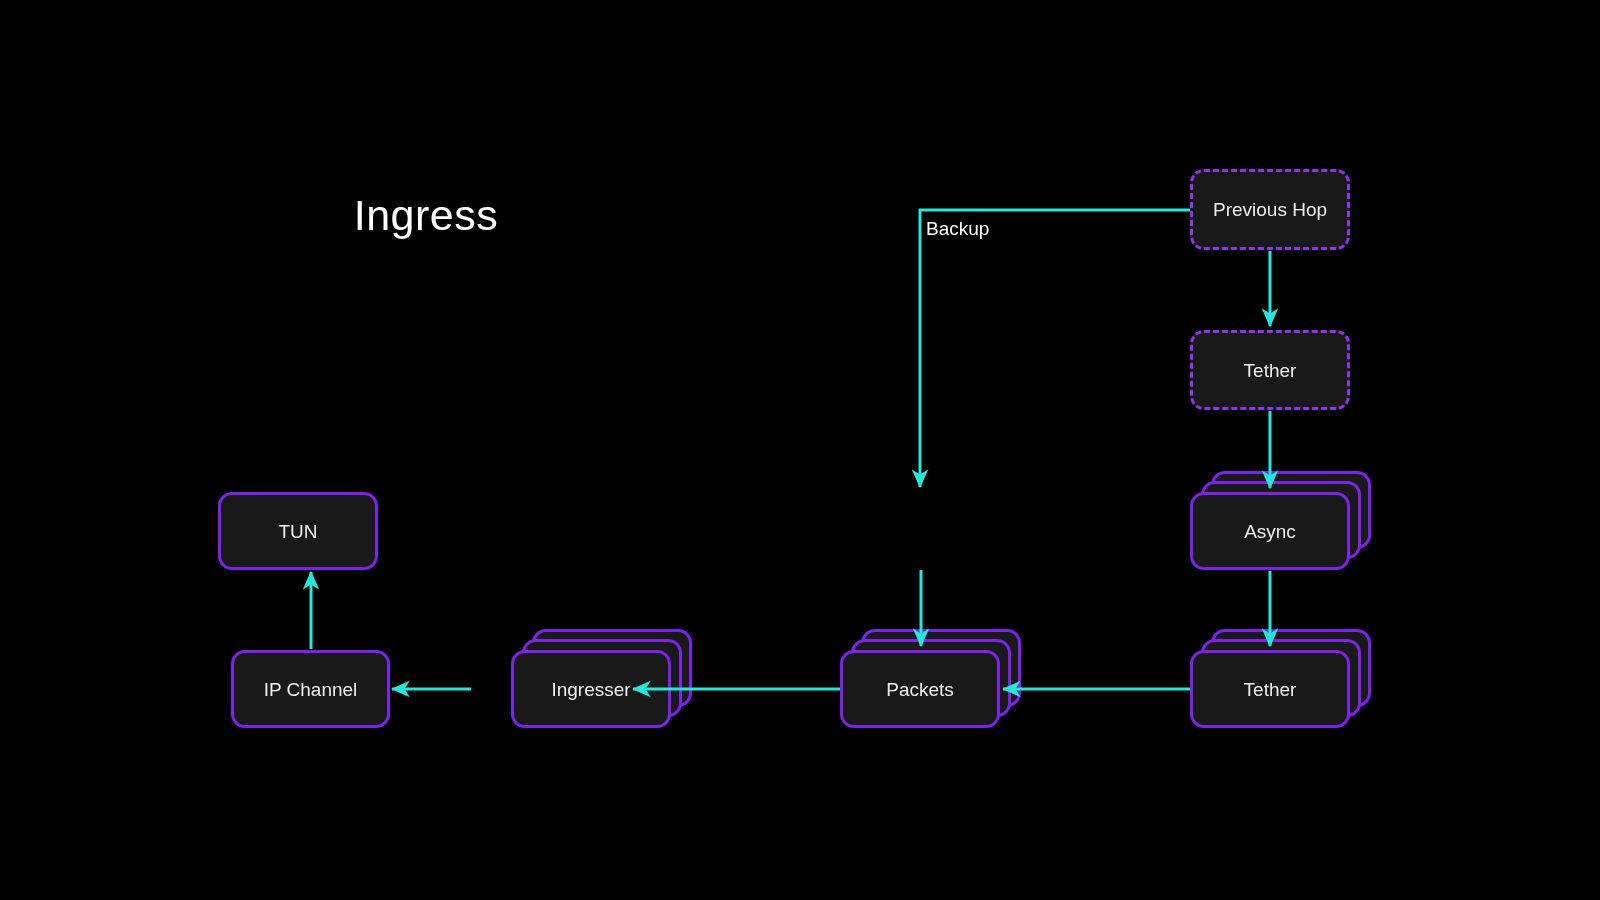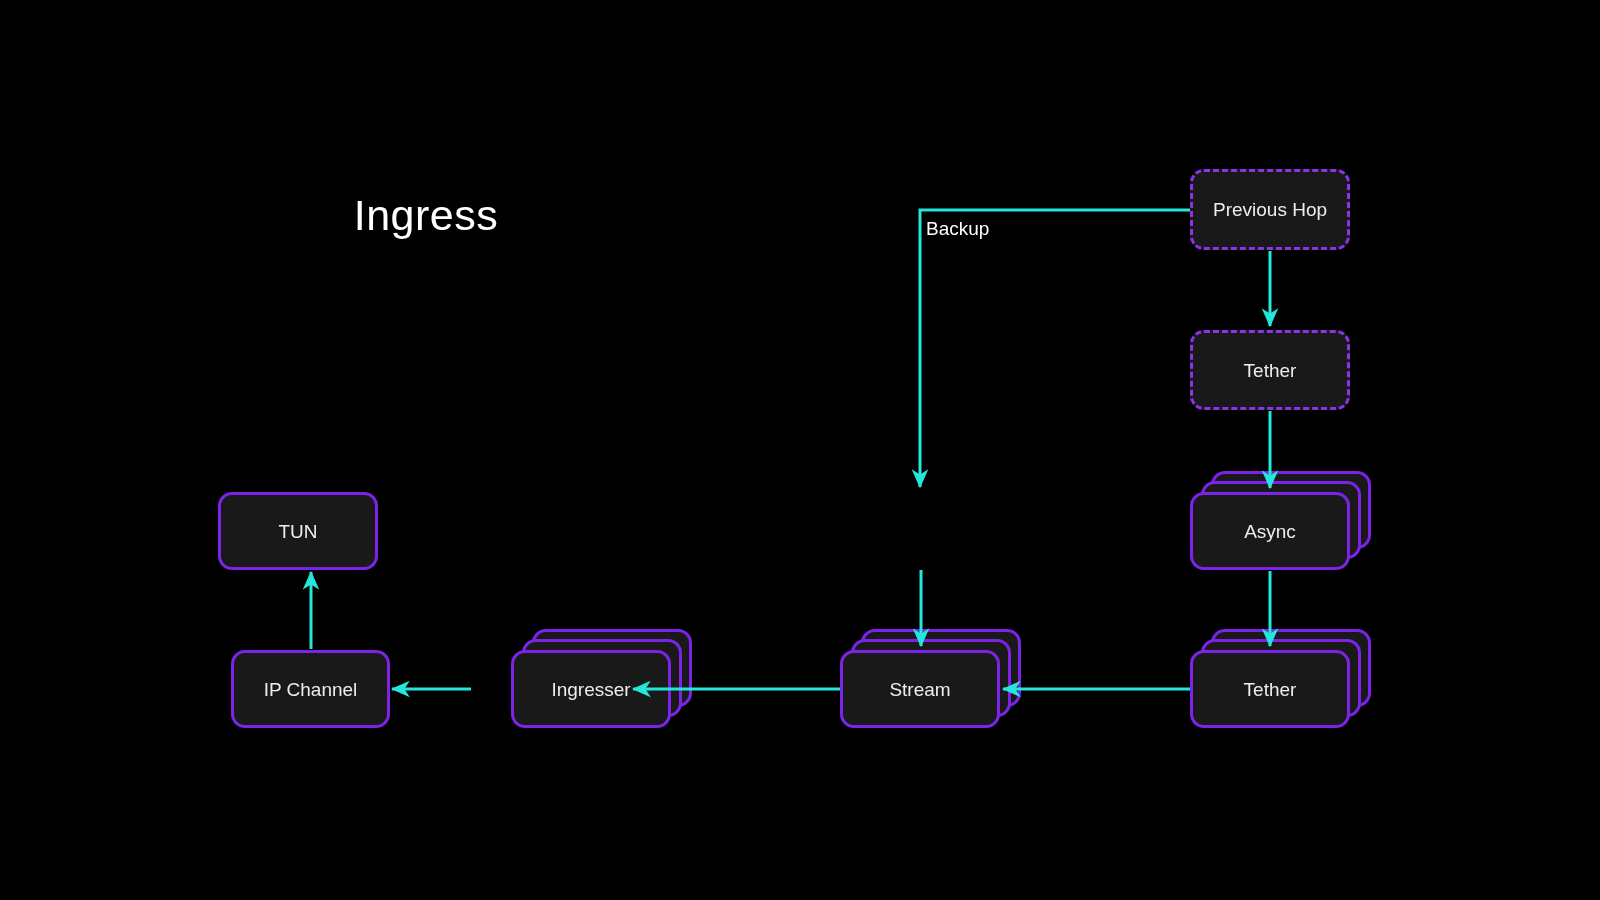--- a/index.html
+++ b/index.html
@@ -97,21 +97,21 @@
   <div class="stack" style="left:1190px; top:650px; width:160px; height:78px;">
     <div class="ghost g2"></div>
     <div class="ghost g1"></div>
     <div class="card">Tether</div>
   </div>
 
 
   <div class="stack" style="left:840px; top:650px; width:160px; height:78px;">
     <div class="ghost g2"></div>
     <div class="ghost g1"></div>
-    <div class="card">Stream</div>
+    <div class="card">Packets</div>
   </div>
 
   <div class="stack" style="left:467px; top:650px; width:160px; height:78px;margin-left:44px;">
     <div class="ghost g2"></div>
     <div class="ghost g1"></div>
     <div class="card">Ingresser</div>
   </div>
 
   <div class="node single" style="left:231px; top:650px; width:159px; height:78px;">
     <div class="card">IP Channel</div>

